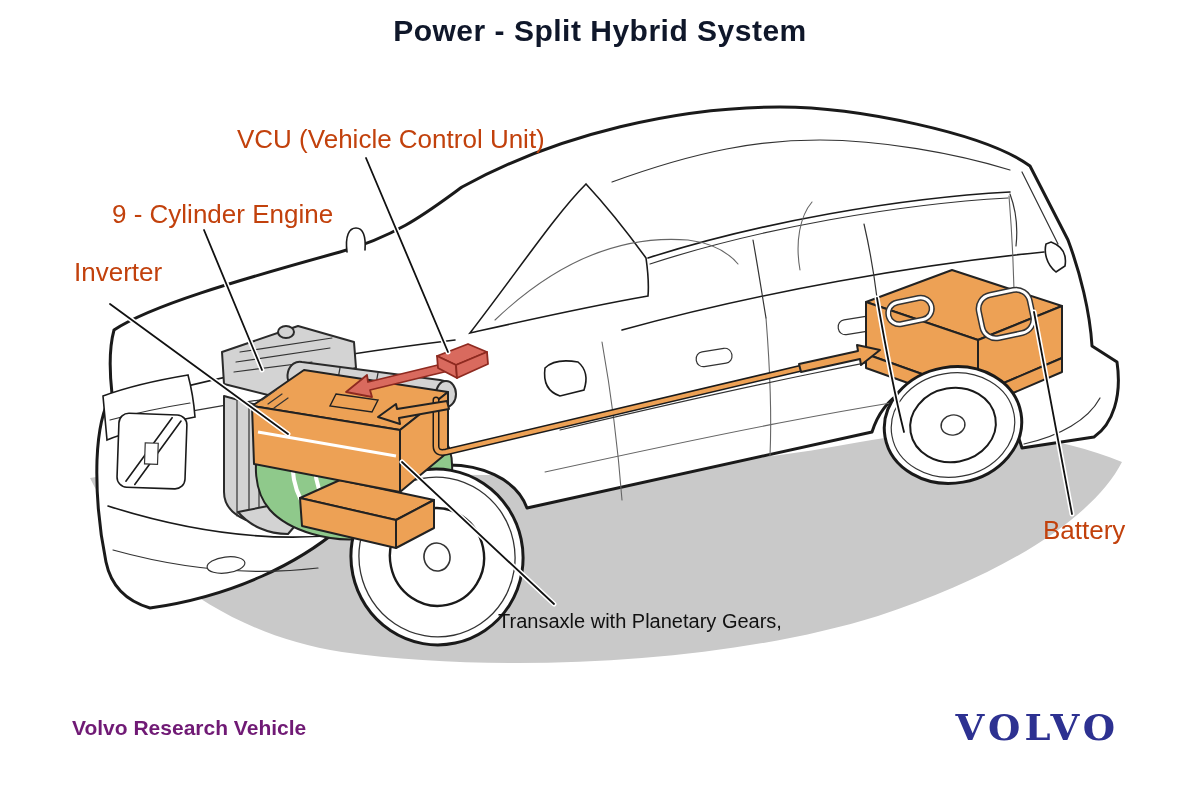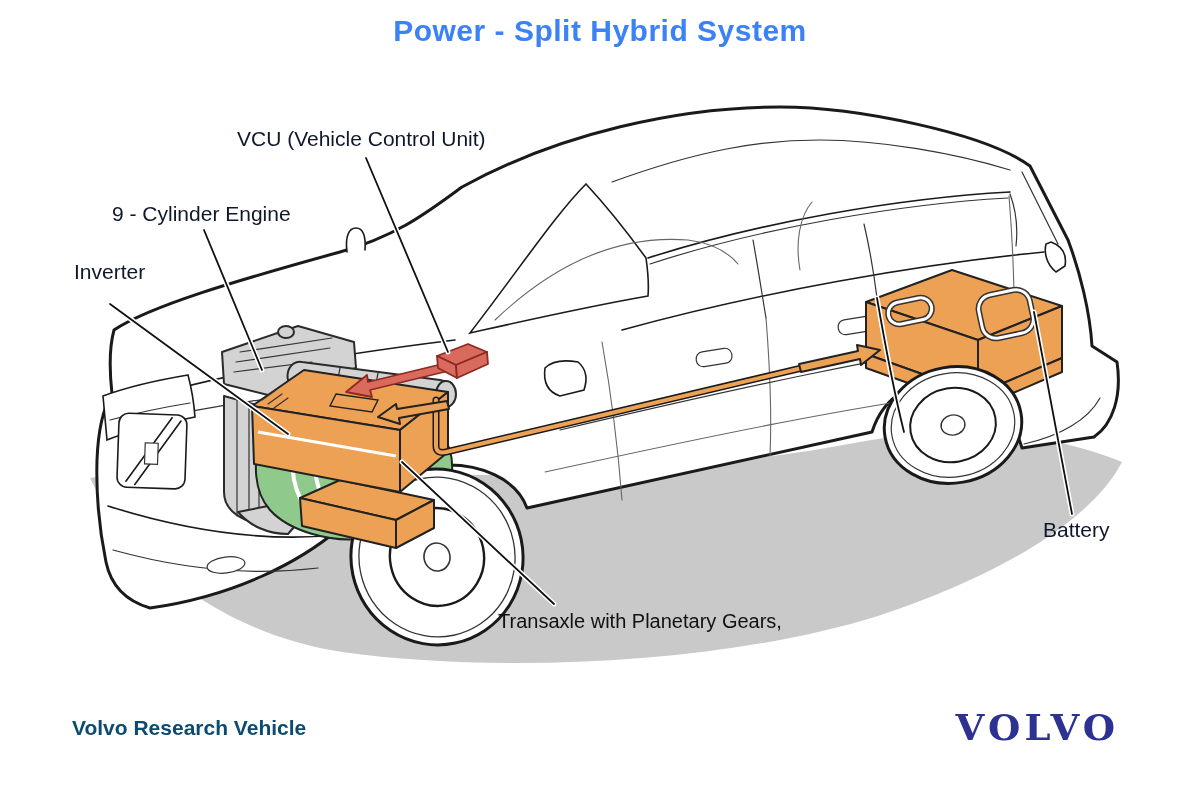--- a/index.html
+++ b/index.html
@@ -26,26 +26,26 @@
   .gray{fill:var(--engine-gray);stroke:#2A2A2A;stroke-width:2;stroke-linejoin:round;}
   .green{fill:var(--motor-green);stroke:#222;stroke-width:2;stroke-linejoin:round;}
   .orange{fill:var(--highlight-orange);stroke:#222;stroke-width:2;stroke-linejoin:round;}
   .red{fill:var(--vcu-red);stroke:var(--vcu-red-outline);stroke-width:1.8;stroke-linejoin:round;}
   .case{fill:none;stroke:#fff;stroke-width:5;stroke-linecap:round;}
   .leader{fill:none;stroke:#111;stroke-width:1.8;stroke-linecap:round;}
   .wstripe{fill:none;stroke:#fff;stroke-width:4;stroke-linecap:round;}
   .hcase{fill:none;stroke:#333;stroke-width:6;stroke-linecap:round;stroke-linejoin:round;}
   .hband{fill:none;stroke:#fff;stroke-width:3;stroke-linecap:round;stroke-linejoin:round;}
 
-  .lbl{position:absolute;font-size:21px;line-height:22px;color:#0f172a;white-space:nowrap;}
+  .lbl{position:absolute;font-size:26px;line-height:22px;color:#c2410c;white-space:nowrap;}
   #title{position:absolute;left:0;right:0;top:14px;text-align:center;
-         font-size:30px;font-weight:bold;letter-spacing:.5px;color:#3b82f6;}
+         font-size:30px;font-weight:bold;letter-spacing:.5px;color:#0f172a;}
   #transaxle-label{position:absolute;left:440px;top:606px;width:400px;text-align:center;
          font-size:20px;line-height:30px;white-space:normal;}
-  #footer-caption{position:absolute;left:72px;top:716px;font-size:21px;font-weight:bold;color:#0c4a6e;}
+  #footer-caption{position:absolute;left:72px;top:716px;font-size:21px;font-weight:bold;color:#701a75;}
   #volvo-logo{position:absolute;left:950px;top:707px;width:175px;text-align:center;
          font-family:"DejaVu Serif", serif;font-weight:bold;font-size:35px;
          letter-spacing:4px;color:var(--volvo-blue);transform:scaleX(1.06);transform-origin:center;}
 </style>
 </head>
 <body>
 
 <div id="stage">
 
   <svg id="art" width="1200" height="800" viewBox="0 0 1200 800" xmlns="http://www.w3.org/2000/svg">

